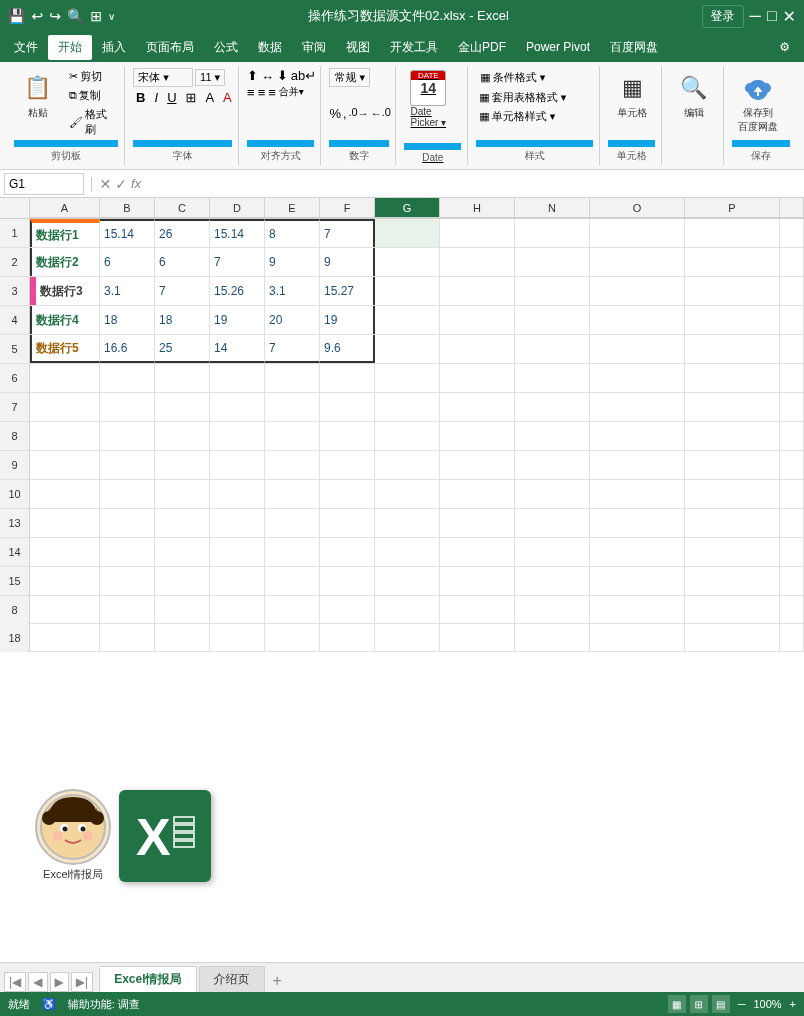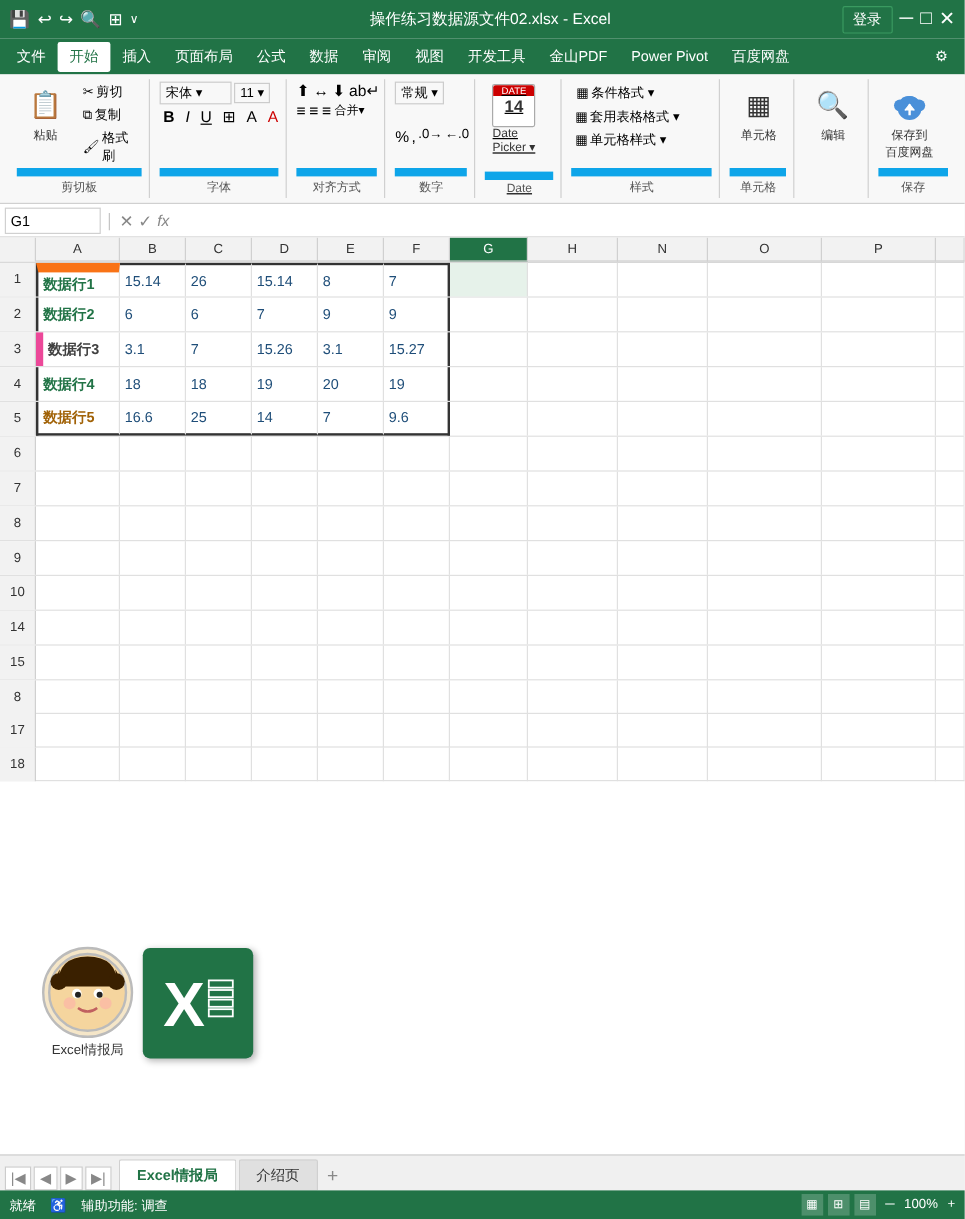--- a/index.html
+++ b/index.html
@@ -462,21 +462,21 @@
       <div class="col-header col-n">N</div>
       <div class="col-header col-o">O</div>
       <div class="col-header col-p">P</div>
       <div class="col-header col-extra"></div>
     </div>
 
     <div style="flex:1; overflow-y:auto; overflow-x:hidden; position:relative;">
 
       <div class="grid-row">
         <div class="row-num">1</div>
-        <div class="cell col-a data-label" style="border-top:8px solid #f97316; border-left:2px solid #333; color:#217346; font-weight:bold;">数据行1</div>
+        <div class="cell col-a data-label" style="border-top:4px solid #f97316; border-left:2px solid #333; color:#217346; font-weight:bold;">数据行1</div>
         <div class="cell col-b blue-num" style="border-top:2px solid #333; color:#1f4e79;">15.14</div>
         <div class="cell col-c blue-num" style="border-top:2px solid #333; color:#1f4e79;">26</div>
         <div class="cell col-d blue-num" style="border-top:2px solid #333; color:#1f4e79;">15.14</div>
         <div class="cell col-e blue-num" style="border-top:2px solid #333; color:#1f4e79;">8</div>
         <div class="cell col-f blue-num" style="border-top:2px solid #333; border-right:2px solid #333; color:#1f4e79;">7</div>
         <div class="cell col-g selected" style="background:#e6f2ea;"></div>
         <div class="cell col-h"></div>
         <div class="cell col-n"></div>
         <div class="cell col-o"></div>
         <div class="cell col-p"></div>
@@ -612,20 +612,35 @@
           <div class="cell col-e"></div>
           <div class="cell col-f"></div>
           <div class="cell col-g"></div>
           <div class="cell col-h"></div>
           <div class="cell col-n"></div>
           <div class="cell col-o"></div>
           <div class="cell col-p"></div>
           <div class="cell col-extra"></div>
         </div>
       <div class="grid-row">
+          <div class="row-num">13</div>
+          <div class="cell col-a"></div>
+          <div class="cell col-b"></div>
+          <div class="cell col-c"></div>
+          <div class="cell col-d"></div>
+          <div class="cell col-e"></div>
+          <div class="cell col-f"></div>
+          <div class="cell col-g"></div>
+          <div class="cell col-h"></div>
+          <div class="cell col-n"></div>
+          <div class="cell col-o"></div>
+          <div class="cell col-p"></div>
+          <div class="cell col-extra"></div>
+        </div>
+      <div class="grid-row">
           <div class="row-num">14</div>
           <div class="cell col-a"></div>
           <div class="cell col-b"></div>
           <div class="cell col-c"></div>
           <div class="cell col-d"></div>
           <div class="cell col-e"></div>
           <div class="cell col-f"></div>
           <div class="cell col-g"></div>
           <div class="cell col-h"></div>
           <div class="cell col-n"></div>
@@ -644,35 +659,20 @@
           <div class="cell col-g"></div>
           <div class="cell col-h"></div>
           <div class="cell col-n"></div>
           <div class="cell col-o"></div>
           <div class="cell col-p"></div>
           <div class="cell col-extra"></div>
         </div>
 
       <div class="grid-row" style="height:28px;position:relative;">
           <div class="row-num">8</div>
-          <div class="cell col-a"></div>
-          <div class="cell col-b"></div>
-          <div class="cell col-c"></div>
-          <div class="cell col-d"></div>
-          <div class="cell col-e"></div>
-          <div class="cell col-f"></div>
-          <div class="cell col-g"></div>
-          <div class="cell col-h"></div>
-          <div class="cell col-n"></div>
-          <div class="cell col-o"></div>
-          <div class="cell col-p"></div>
-          <div class="cell col-extra"></div>
-        </div>
-      <div class="grid-row" style="height:28px;">
-          <div class="row-num">17</div>
           <div class="cell col-a"></div>
           <div class="cell col-b"></div>
           <div class="cell col-c"></div>
           <div class="cell col-d"></div>
           <div class="cell col-e"></div>
           <div class="cell col-f"></div>
           <div class="cell col-g"></div>
           <div class="cell col-h"></div>
           <div class="cell col-n"></div>
           <div class="cell col-o"></div>

